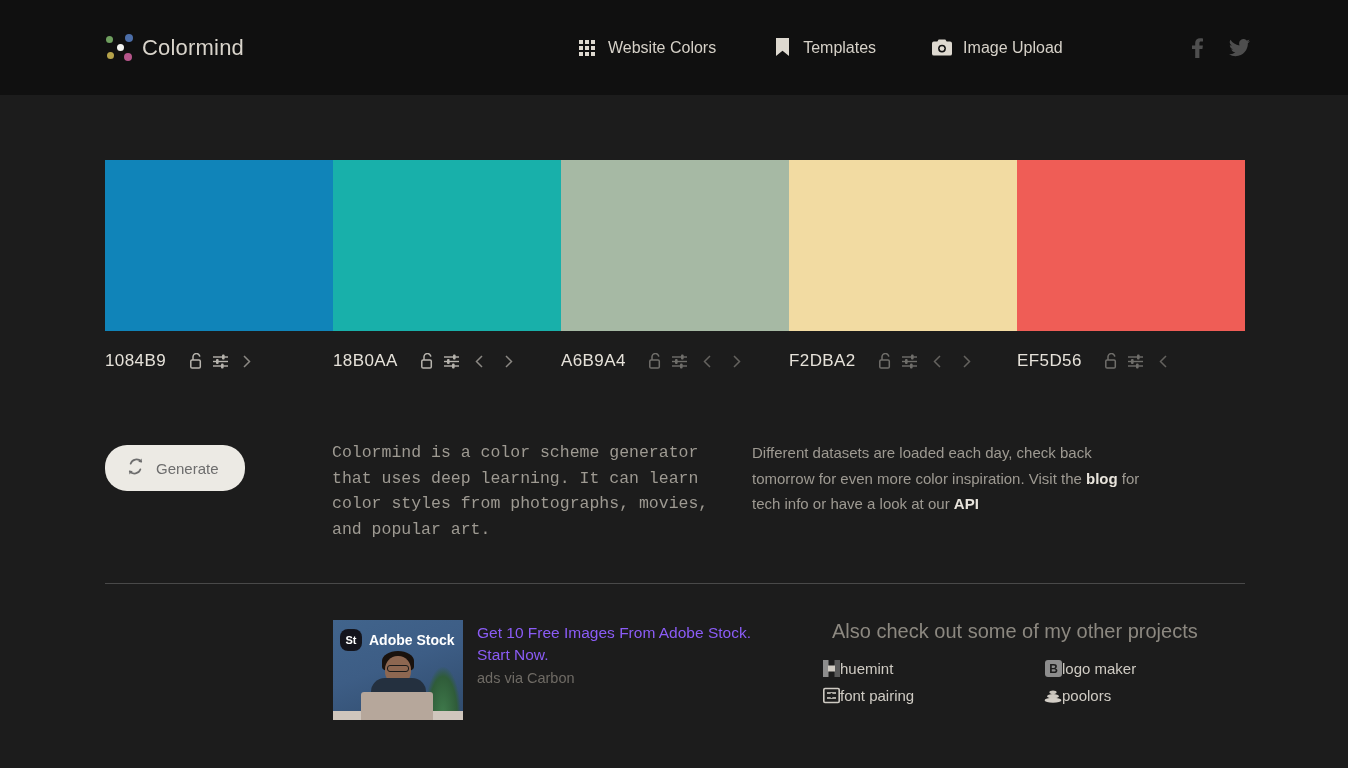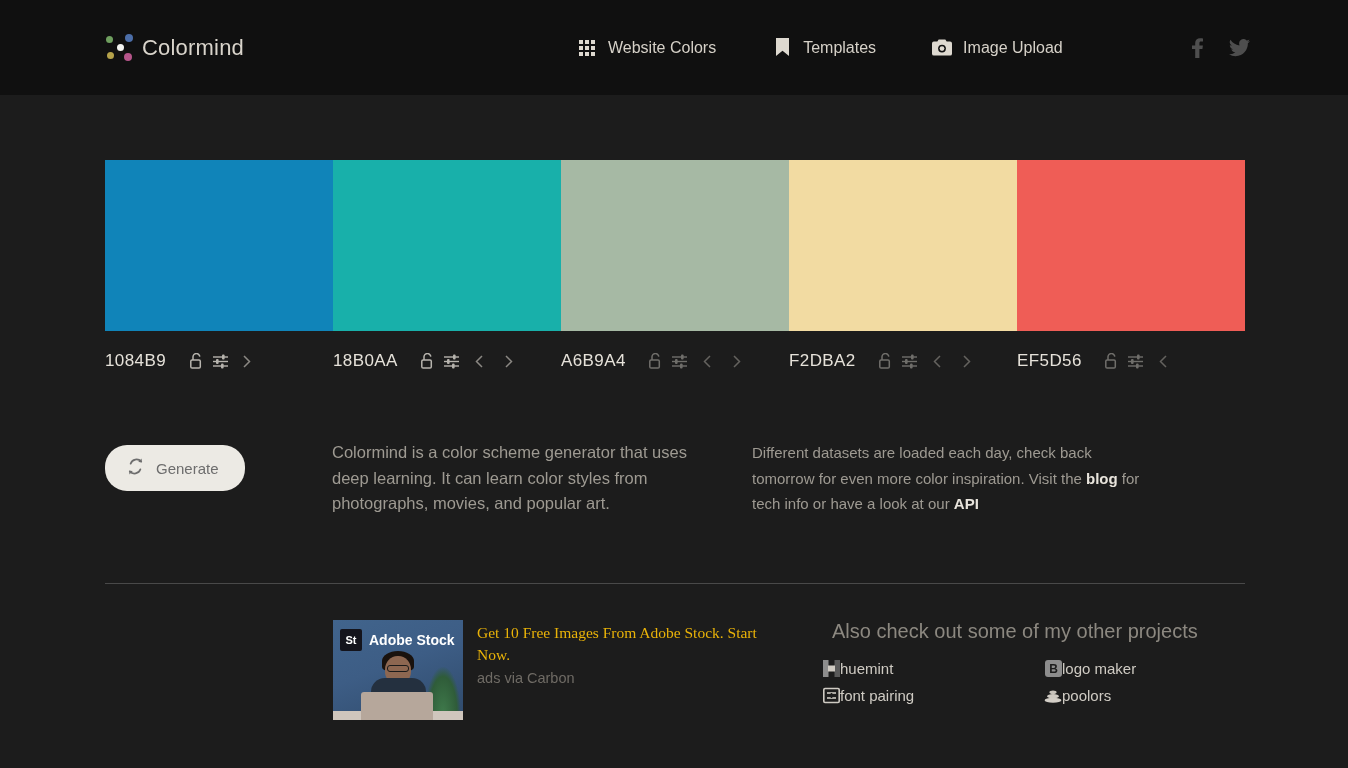--- a/index.html
+++ b/index.html
@@ -86,21 +86,21 @@
   .gen-btn{
     display:inline-flex; align-items:center; gap:12px;
     background:#eceae4; color:#6d6d6d;
     border:none; border-radius:22px;
     padding:13px 26px 13px 22px;
     font-size:15px; font-family:"Liberation Sans", sans-serif;
     cursor:pointer;
   }
   .desc{
     width:420px; font-size:16.5px; line-height:25.5px;
-    color:#9e9a92; padding-right:38px;
+    color:#9e9a92; padding-right:38px;font-family:Liberation Mono, monospace;
   }
   .desc2{
     width:400px; font-size:15px; line-height:25.5px;
     color:#9e9a92;
   }
   .lnk{ color:#e8e4dc; font-weight:bold; cursor:pointer; }
   
   .divider{
     position:absolute; left:105px; top:583px; width:1140px; height:1px;
     background:#494949;
@@ -113,21 +113,21 @@
   .ad-wrap{ margin-left:228px; display:flex; gap:14px; }
   .ad-thumb{
     width:130px; height:100px; flex:0 0 130px;
     background:linear-gradient(160deg,#41648c 0%, #3d5d85 45%, #2f4a6b 100%);
     position:relative; overflow:hidden; cursor:pointer;
   }
   .ad-logo{
     position:absolute; left:7px; top:9px; display:flex; align-items:center; gap:7px;
   }
   .st-badge{
-    width:22px;height:22px;border-radius:2px;background:#14141c;
+    width:22px;height:22px;border-radius:8px;background:#14141c;
     color:#fff;font-size:11px;font-weight:bold;
     display:flex;align-items:center;justify-content:center;
   }
   .ad-logo-txt{ color:#fff; font-size:14px; font-weight:bold; }
   .person-head{
     position:absolute; left:52px; top:36px; width:26px;height:28px;
     border-radius:48% 48% 44% 44%; background:#8d6751;
   }
   .person-hair{
     position:absolute; left:49px; top:31px; width:32px;height:20px;
@@ -147,21 +147,21 @@
   }
   .plant{
     position:absolute; right:2px; bottom:6px; width:36px;height:48px;
     background:radial-gradient(ellipse at 50% 100%, #3f7a4b 0%, #2f5c39 55%, rgba(0,0,0,0) 70%);
   }
   .desk{
     position:absolute; left:0; bottom:0; width:100%; height:9px; background:#cfc6bd;
   }
   .ad-txt{ width:290px; padding-top:2px; }
   .ad-head{
-    font-size:15.5px; line-height:22px; color:#eab308; cursor:pointer;font-family:Liberation Serif, serif;
+    font-size:15.5px; line-height:22px; color:#8b5cf6; cursor:pointer;
   }
   .ad-sub{ font-size:14.5px; color:#6f6b65; margin-top:4px; cursor:pointer; }
   .projects{ margin-left:55px; }
   .proj-title{ font-size:20px; color:#8c8880; margin-bottom:16px;margin-left:10px; }
   .proj-grid{
     display:grid; grid-template-columns:222px auto; row-gap:9px;
   }
   .proj{
     display:flex; align-items:center; 
     color:#cfcbc3; font-size:15px; cursor:pointer;

